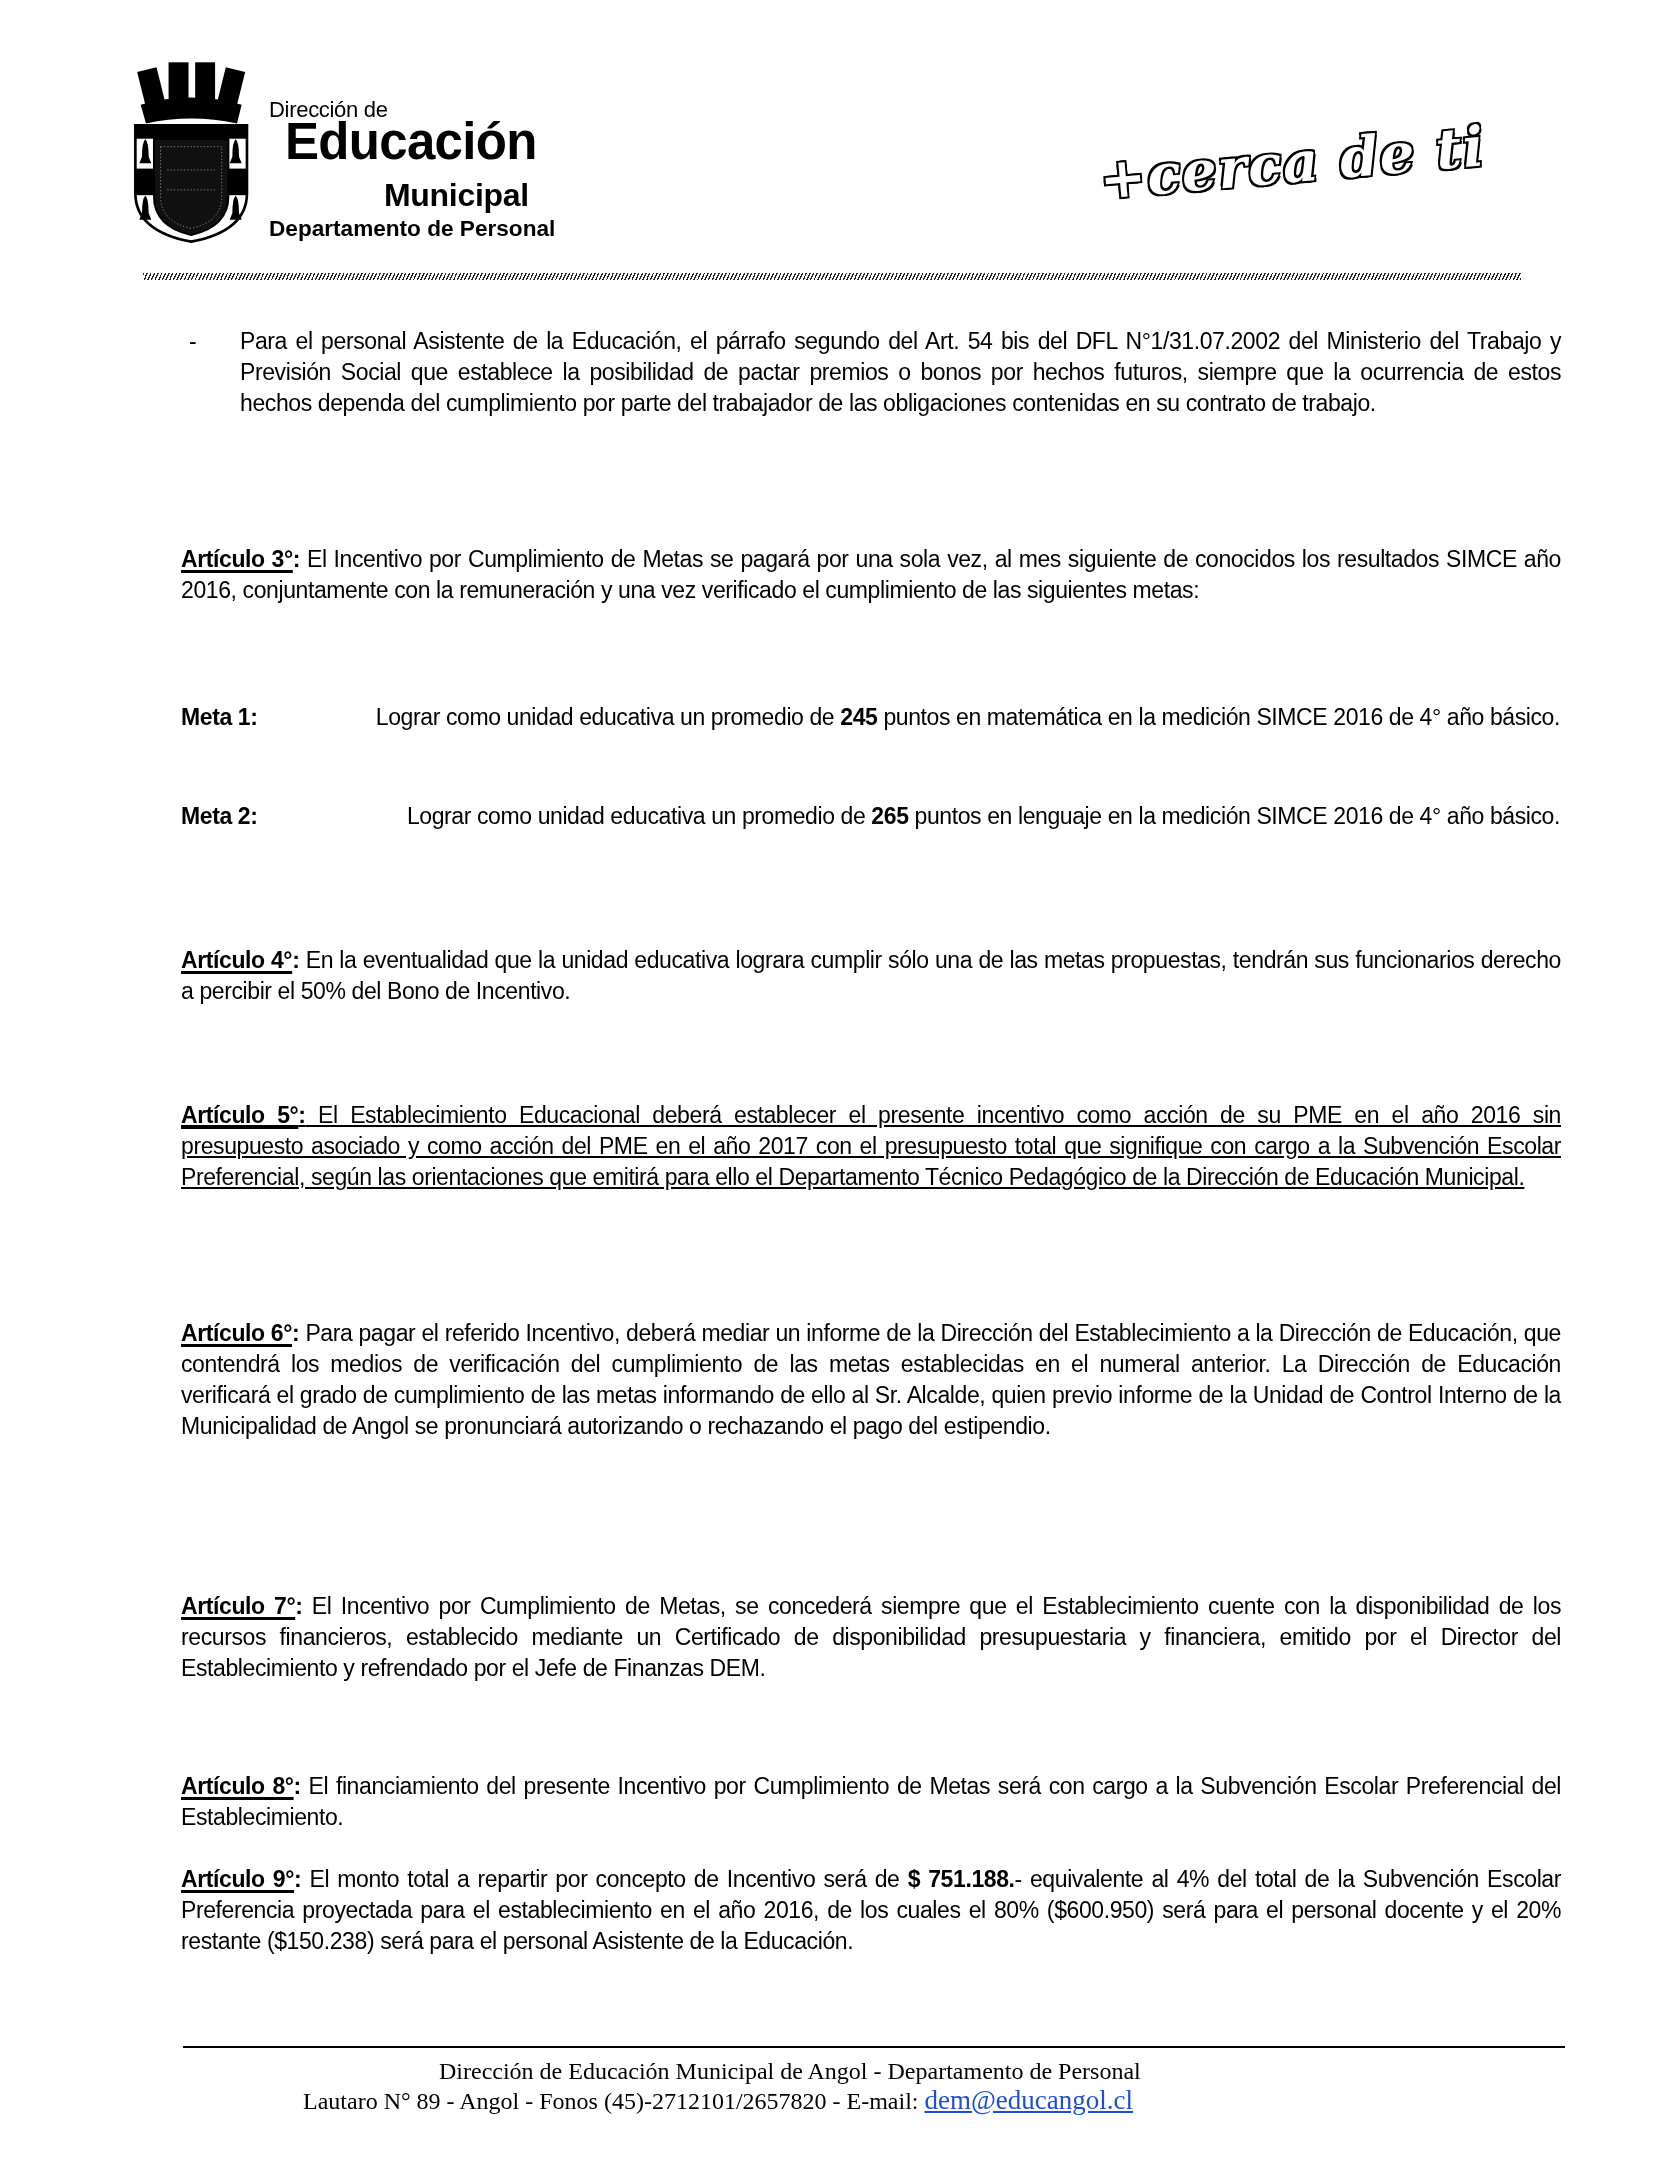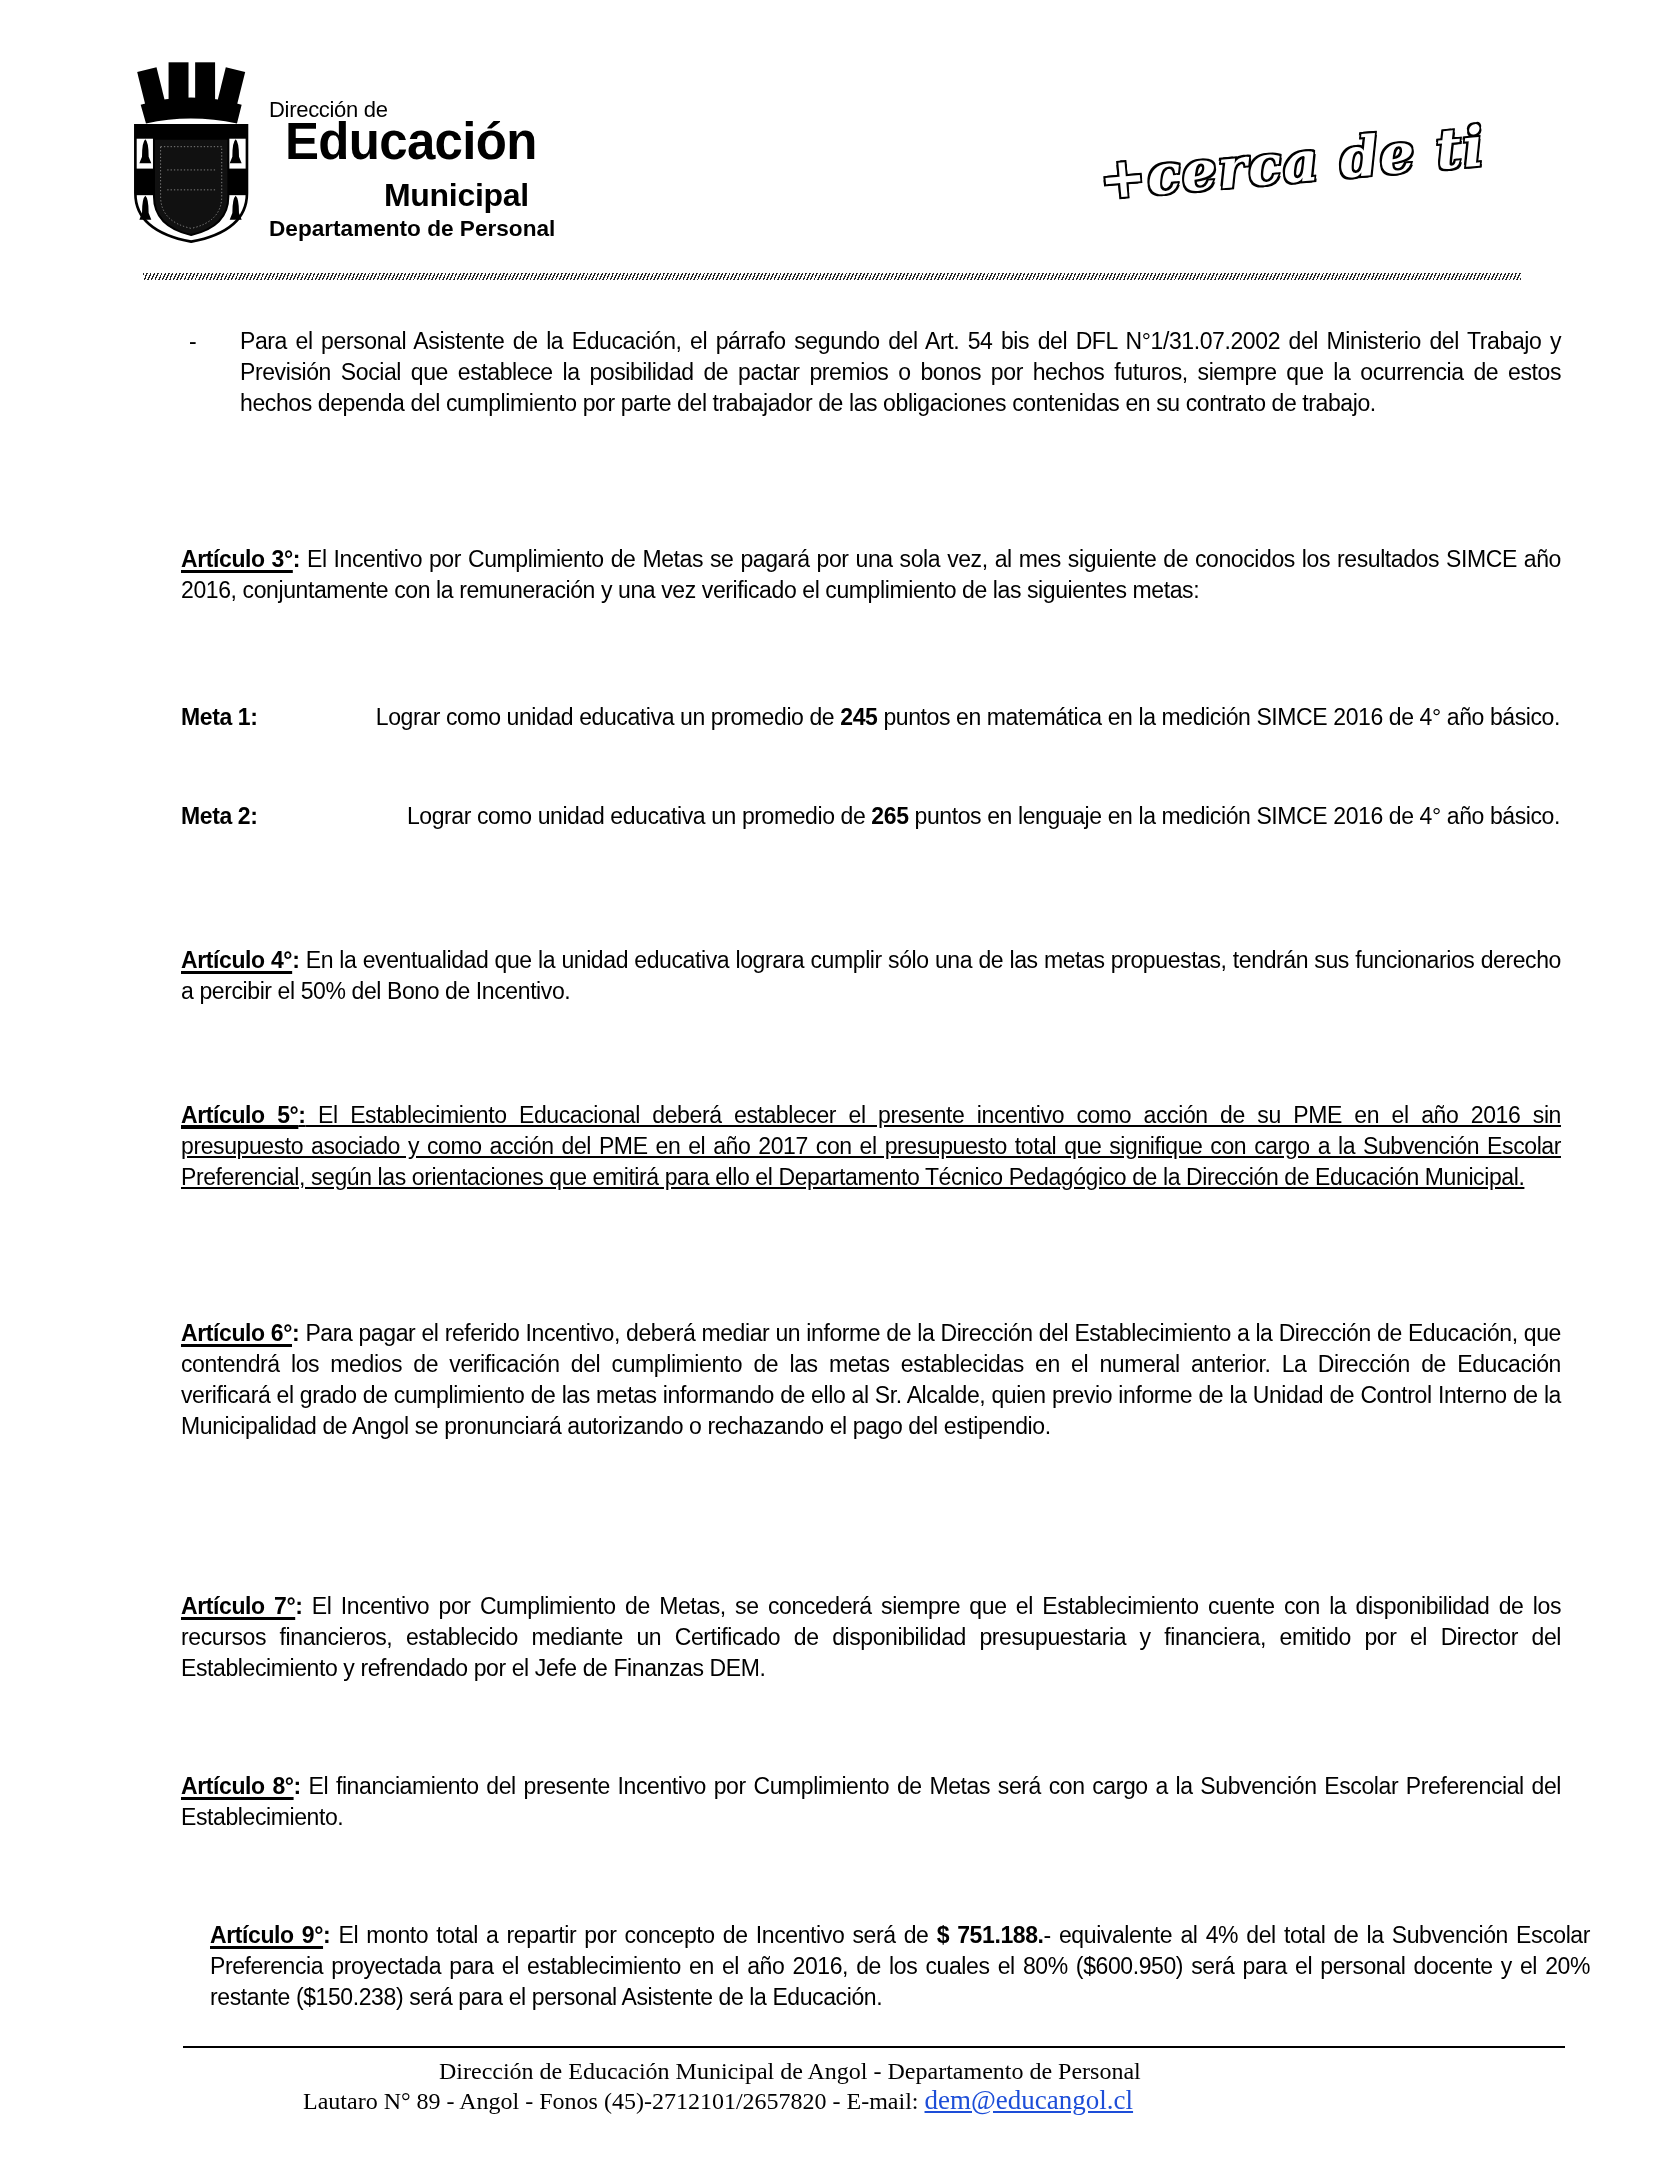--- a/index.html
+++ b/index.html
@@ -132,21 +132,21 @@
   </div>
 
   <div class="para" style="top:1265px;">
     <span class="art-label">Artículo 7°</span><span class="colon">:</span><span> El  Incentivo por Cumplimiento de Metas, se concederá siempre que el Establecimiento cuente con la disponibilidad de los recursos financieros, establecido mediante un Certificado de disponibilidad presupuestaria y financiera, emitido por el Director del Establecimiento y refrendado por el Jefe de Finanzas DEM.</span>
   </div>
 
   <div class="para" style="top:1445px;">
     <span class="art-label">Artículo 8°</span><span class="colon">:</span><span> El financiamiento del presente Incentivo por Cumplimiento de Metas será con cargo a la Subvención Escolar Preferencial del Establecimiento.</span>
   </div>
 
-  <div class="para" style="top:1594px;margin-left:29px;">
+  <div class="para" style="top:1538px;">
     <span class="art-label">Artículo 9°</span><span class="colon">:</span><span> El monto total a repartir por concepto de Incentivo será de </span><span class="b">$ 751.188.</span><span>- equivalente al 4% del total de la Subvención Escolar Preferencia proyectada para el establecimiento en el año 2016, de los cuales el 80% ($600.950) será para el personal docente y el 20% restante ($150.238) será para el personal Asistente de la Educación.</span>
   </div>
 </div>
 
 <div class="foot-rule"></div>
 <div class="footer">
   <div class="line1">Dirección de Educación Municipal de Angol - Departamento de Personal</div>
   <div class="line2"><span>Lautaro  N°  89 - Angol - Fonos (45)-2712101/2657820 - E-mail:  </span><a>dem@educangol.cl</a></div>
 </div>
 

